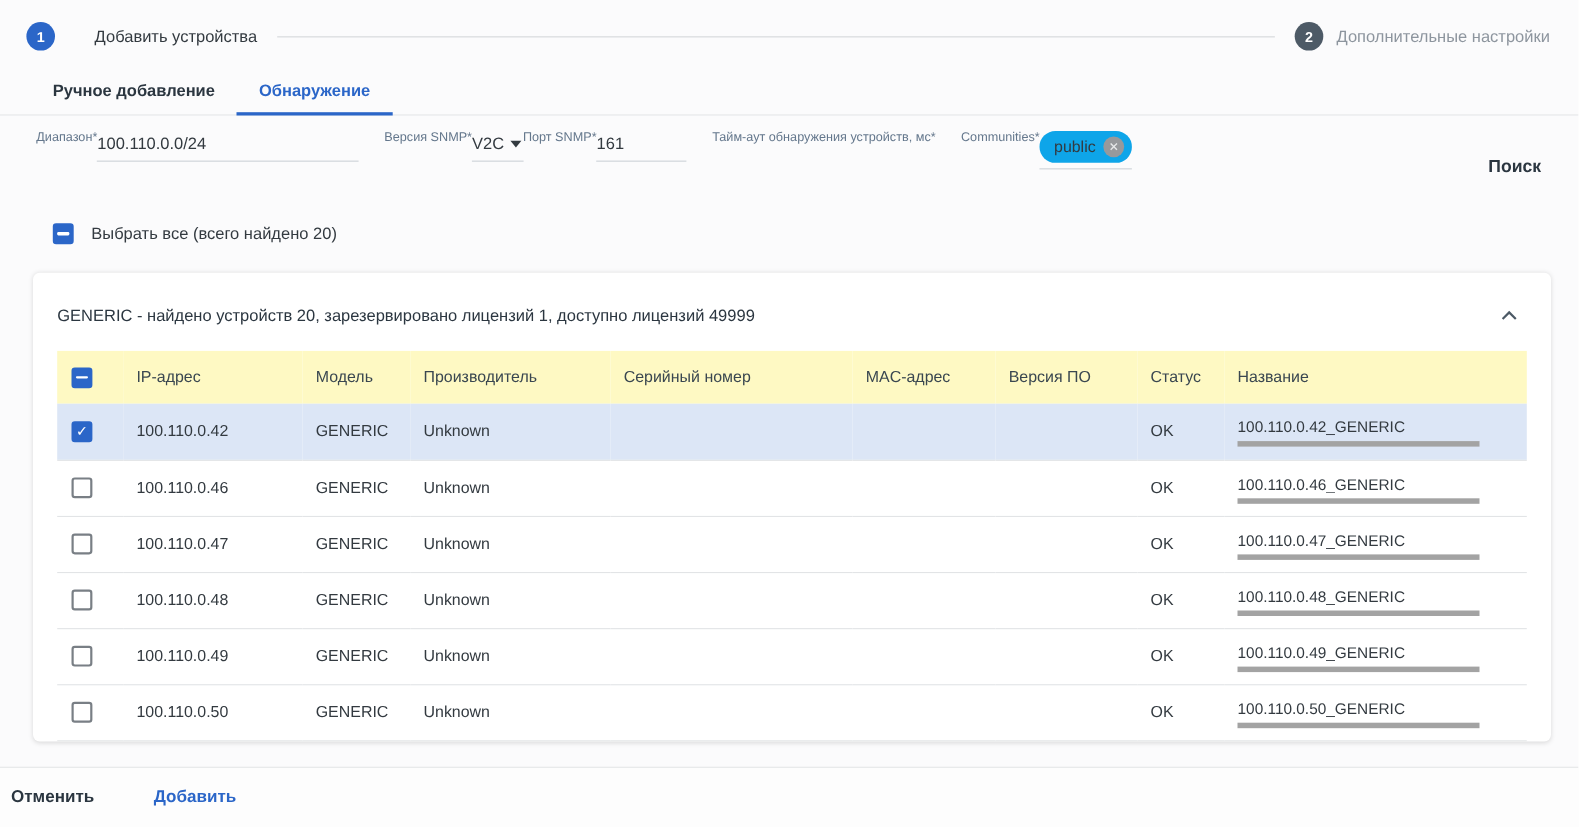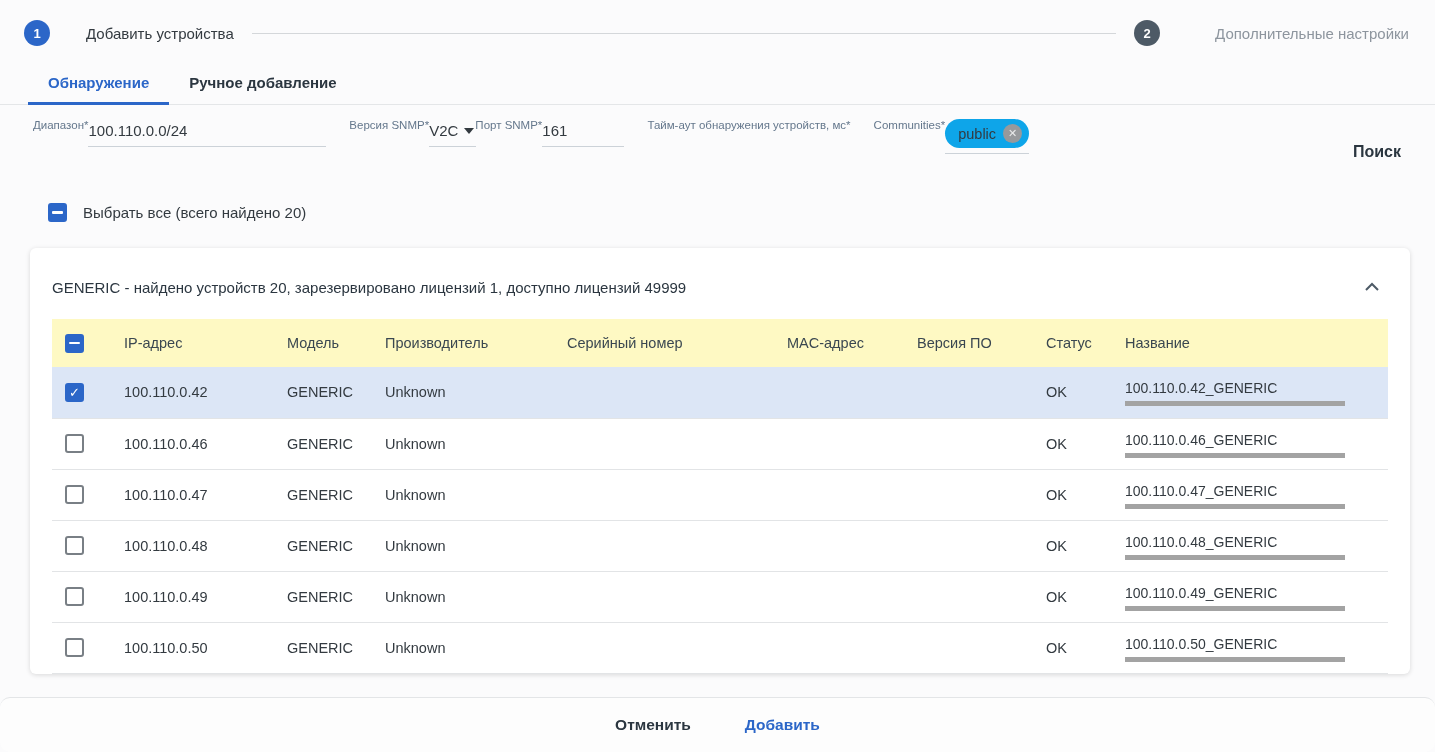--- a/index.html
+++ b/index.html
@@ -13,21 +13,21 @@
   .stepper { display:flex; align-items:center; padding:18px 26px 0 24px; height:48px; }
   .step { display:flex; align-items:center; gap:12px; flex:0 0 auto; }
   .step-circle {
     width:26px; height:26px; border-radius:50%; color:#fff;
     display:flex; align-items:center; justify-content:center;
     font-size:13px; font-weight:bold;
   }
   .step1 .step-circle { background:#2b66c8; }
   .step2 .step-circle { background:#4d5a66; }
   .step1 .step-label { font-size:15px; color:#333a40;margin-left:24px; }
-  .step2 .step-label { font-size:15px; color:#8d959e;margin-left:43px; }
+  .step2 .step-label { font-size:15px; color:#8d959e; }
   .step-line { flex:1 1 auto; height:0; border-top:1px solid #d4d7da; margin:0 18px; }
 
   
   .tabs { display:flex; margin-top:14px; border-bottom:1px solid #e4e6e8; padding-left:28px; }
   .tab { padding:12px 20px 13px 20px; font-size:15px; font-weight:bold; cursor:pointer; position:relative; }
   .tab.inactive { color:#2b3640; }
   .tab.active { color:#2b66c8; }
   .tab.active::after { content:""; position:absolute; left:0; right:0; bottom:-1px; height:3px; background:#2b66c8; }
 
   
@@ -100,21 +100,21 @@
   td { font-size:14.5px; color:#333a40; padding-left:12px; }
   .name-input {
     width:220px; border:none; outline:none; background:transparent;
     border-bottom:5px solid #a3a3a3; font-size:14px; color:#333a40;
     padding:2px 0 5px 0; font-family:"Liberation Sans","DejaVu Sans",sans-serif;
   }
 
   
   .footer {
     position:absolute; left:0; right:0; bottom:0; height:55px; background:#fdfdfd;
-    border-top:1px solid #e3e5e7; display:flex; align-items:center; justify-content:center; gap:34px;border-radius:10px;
+    border-top:1px solid #e3e5e7; display:flex; align-items:center; gap:34px;
   }
   .footer button {
     background:none; border:none; cursor:pointer; font-size:15.5px; font-weight:bold;
     padding:8px 10px; font-family:"Liberation Sans","DejaVu Sans",sans-serif;
   }
   .btn-cancel { color:#2b3640; }
   .btn-add { color:#2b66c8; }
 </style>
 </head>
 <body>
@@ -125,22 +125,22 @@
     <div class="step-label">Добавить устройства</div>
   </div>
   <div class="step-line"></div>
   <div class="step step2">
     <div class="step-circle">2</div>
     <div class="step-label">Дополнительные настройки</div>
   </div>
 </div>
 
 <div class="tabs">
+  <div class="tab inactive">Ручное добавление</div>
   <div class="tab active">Обнаружение</div>
-  <div class="tab inactive">Ручное добавление</div>
 </div>
 
 <div class="form-row">
   <div class="field f-range">
     <span class="field-label">Диапазон*</span>
     <input class="field-value" value="100.110.0.0/24" style="">
   </div>
   <div class="field f-version">
     <span class="field-label">Версия SNMP*</span>
     <div class="select-wrap">

